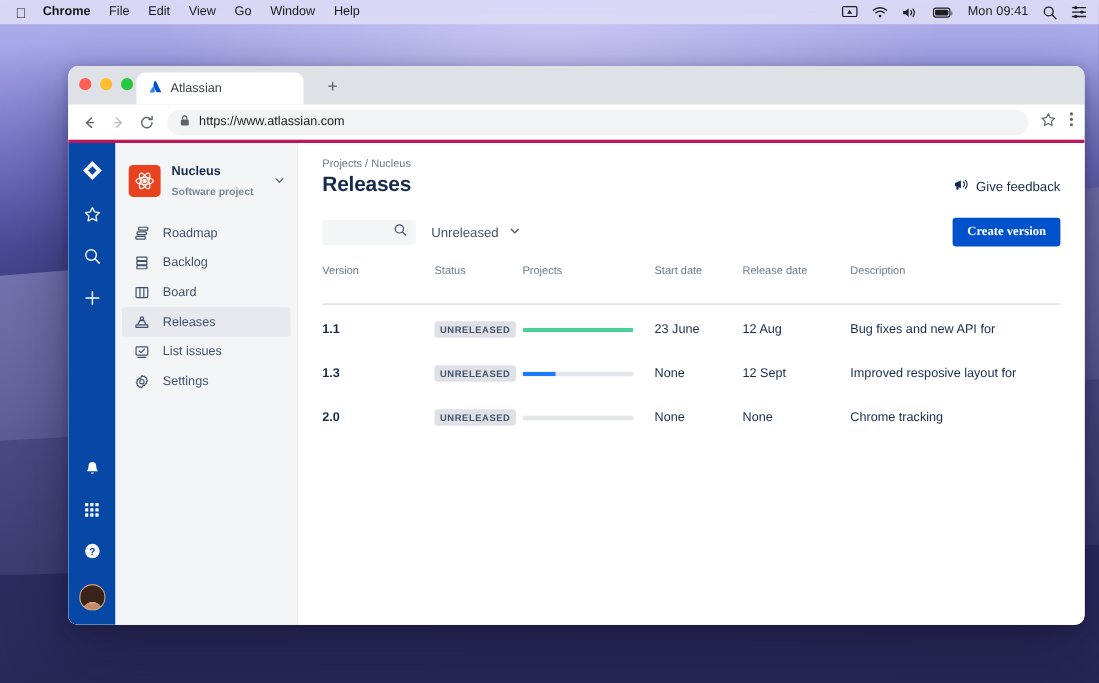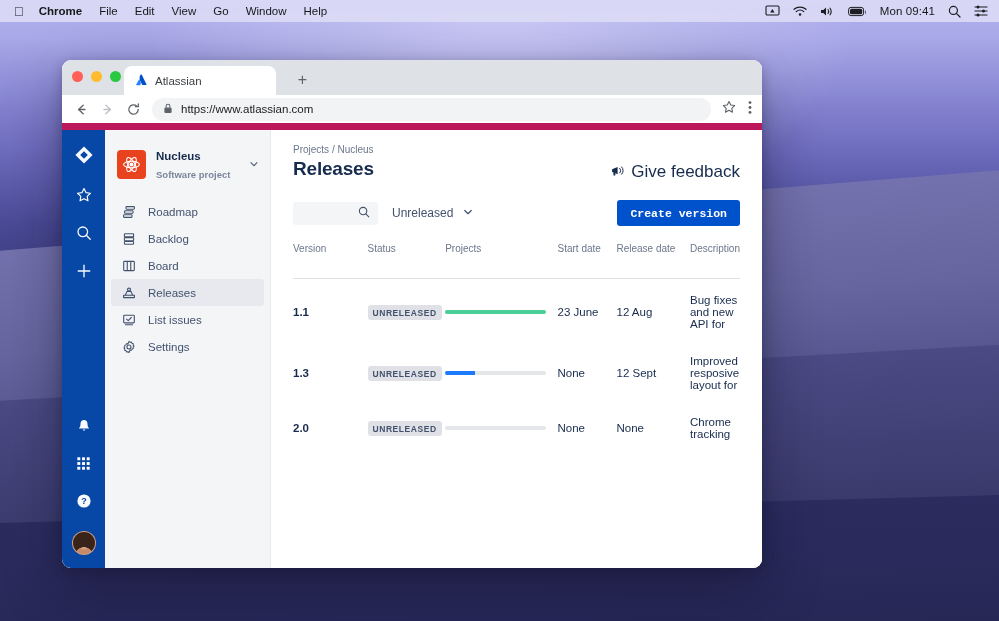--- a/index.html
+++ b/index.html
@@ -94,21 +94,21 @@
     text-align: right;
   }
   .mb-right svg { display: block; }
   .mb-clock { font-size: 11.5px; letter-spacing: .1px; }
 
   
   .browser {
     position: absolute;
     left: 62px;
     top: 60px;
-    width: 700px;
+    width: 924px;
     height: 508px;
     border-radius: 9px;
     background: #ffffff;
     box-shadow: 0 22px 56px rgba(14,14,40,.42), 0 3px 12px rgba(14,14,40,.26);
     overflow: hidden;
     z-index: 20;
   }
 
   
   .tabstrip {
@@ -156,21 +156,21 @@
   }
 
   
   .addrbar {
     height: 35px;
     background: #fff;
     display: flex;
     align-items: center;
     gap: 11px;
     padding: 0 10px 0 12px;
-    border-bottom: 7px solid #be185d;
+    border-bottom: 3px solid #be185d;
   }
   .navbtn { color: #5f6368; display: flex; align-items: center; }
   .navbtn.disabled { color: #bcc0c4; }
   .omnibox {
     flex: 1;
     height: 23px;
     background: #f1f3f4;
     border-radius: 12px;
     display: flex;
     align-items: center;
@@ -274,21 +274,21 @@
   .content { flex: 1; background: #fff; padding: 14px 22px 0 22px; min-width: 0; }
   .crumb { font-size: 10px; color: #6b778c; margin-bottom: 3px; }
   .titlerow { display: flex; align-items: flex-start; }
   .pagetitle { font-size: 19px; font-weight: bold; color: #172b4d; letter-spacing: -.2px; }
   .feedback {
     margin-left: auto;
     margin-top: 4px;
     display: flex;
     align-items: center;
     gap: 6px;
-    font-size: 17px;
+    font-size: 12px;
     color: #172b4d;
   }
 
   .toolbar { display: flex; align-items: center; gap: 14px; margin-top: 18px; }
   .searchbox {
     width: 85px;
     height: 23px;
     background: #f4f5f7;
     border: 1px solid #f4f5f7;
     border-radius: 3px;
@@ -317,21 +317,21 @@
   .createbtn {
     margin-left: auto;
     background: #0052cc;
     color: #fff;
     border: none;
     border-radius: 3px;
     height: 26px;
     padding: 0 13px;
     font-size: 11.5px;
     font-weight: bold;
-    font-family: Liberation Mono, monospace;
+    font-family: Liberation Serif, serif;
     cursor: pointer;
   }
 
   
   table.releases { width: 100%; border-collapse: collapse; margin-top: 17px; }
   table.releases th {
     text-align: left;
     font-size: 10px;
     font-weight: normal;
     color: #6b778c;

